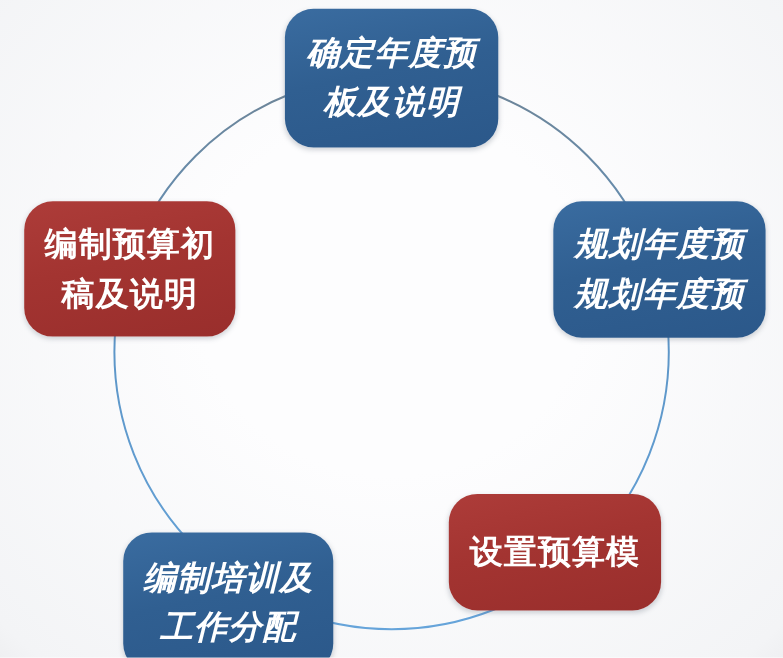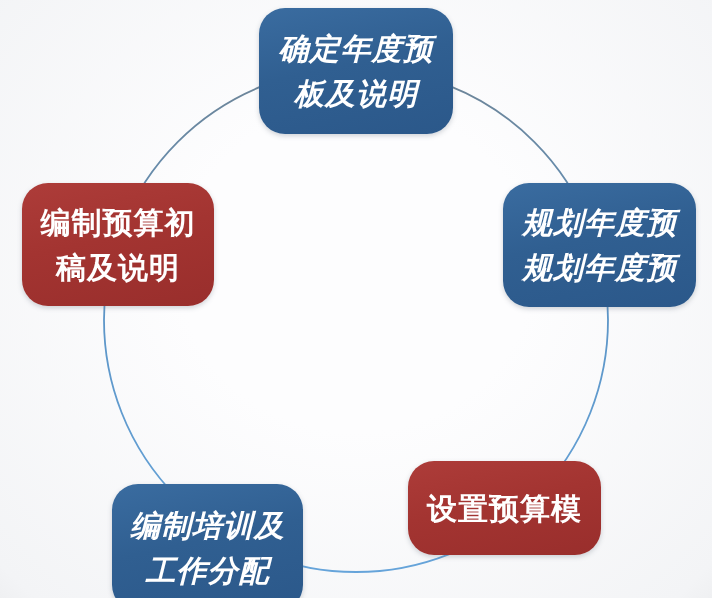--- a/index.html
+++ b/index.html
@@ -45,21 +45,21 @@
   .node-red {
     background: linear-gradient(168deg, #ad3c39 0%, #a33431 45%, #992e2c 100%);
   }
   .node-line {
     display: block;
     white-space: nowrap;
   }
   
   .pos-top          { left: 259px; top:   8px; width: 194px; height: 126px; }
   .pos-right        { left: 503px; top: 183px; width: 193px; height: 124px; }
-  .pos-bottom-right { left: 408px; top: 461px; width: 193px; height: 94px; }
+  .pos-bottom-right { left: 408px; top: 449px; width: 193px; height: 106px; }
   .pos-bottom-left  { left: 112px; top: 461px; width: 191px; height: 127px; margin-top: 23px; }
   .pos-left         { left:  22px; top: 183px; width: 192px; height: 123px; }
 </style>
 </head>
 <body>
 
 <div class="canvas">
 
   <svg class="connector-svg" width="712" height="598" viewBox="0 0 712 598">
     <defs>

